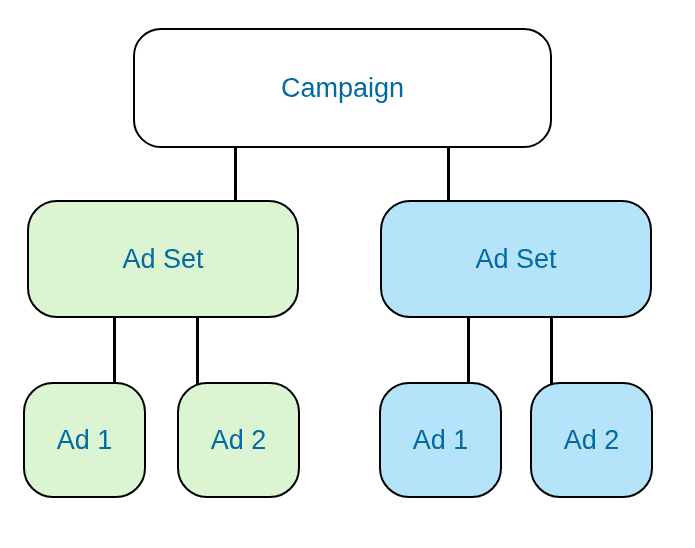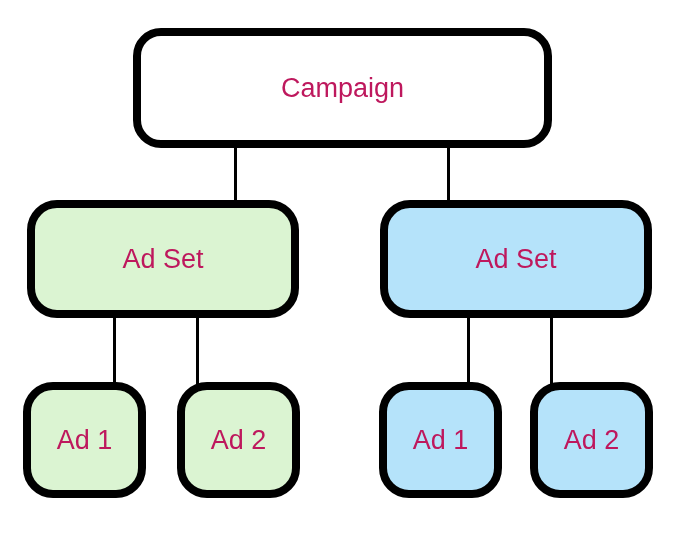--- a/index.html
+++ b/index.html
@@ -11,27 +11,27 @@
     position: relative;
     width: 695px;
     height: 548px;
     background: #ffffff;
     overflow: hidden;
     font-family: "Liberation Sans", sans-serif;
   }
   .node {
     position: absolute;
     box-sizing: border-box;
-    border: 8px solid #000000;
+    border: 2px solid #000000;
     background: #ffffff;
     display: flex;
     align-items: center;
     justify-content: center;
     font-size: 27px;
-    color: #be185d;
+    color: #0369a1;
     z-index: 2;
   }
   .node-campaign {
     left: 133px; top: 28px;
     width: 419px; height: 120px;
     border-radius: 28px;
   }
   .node-adset {
     top: 200px;
     width: 272px; height: 118px;

